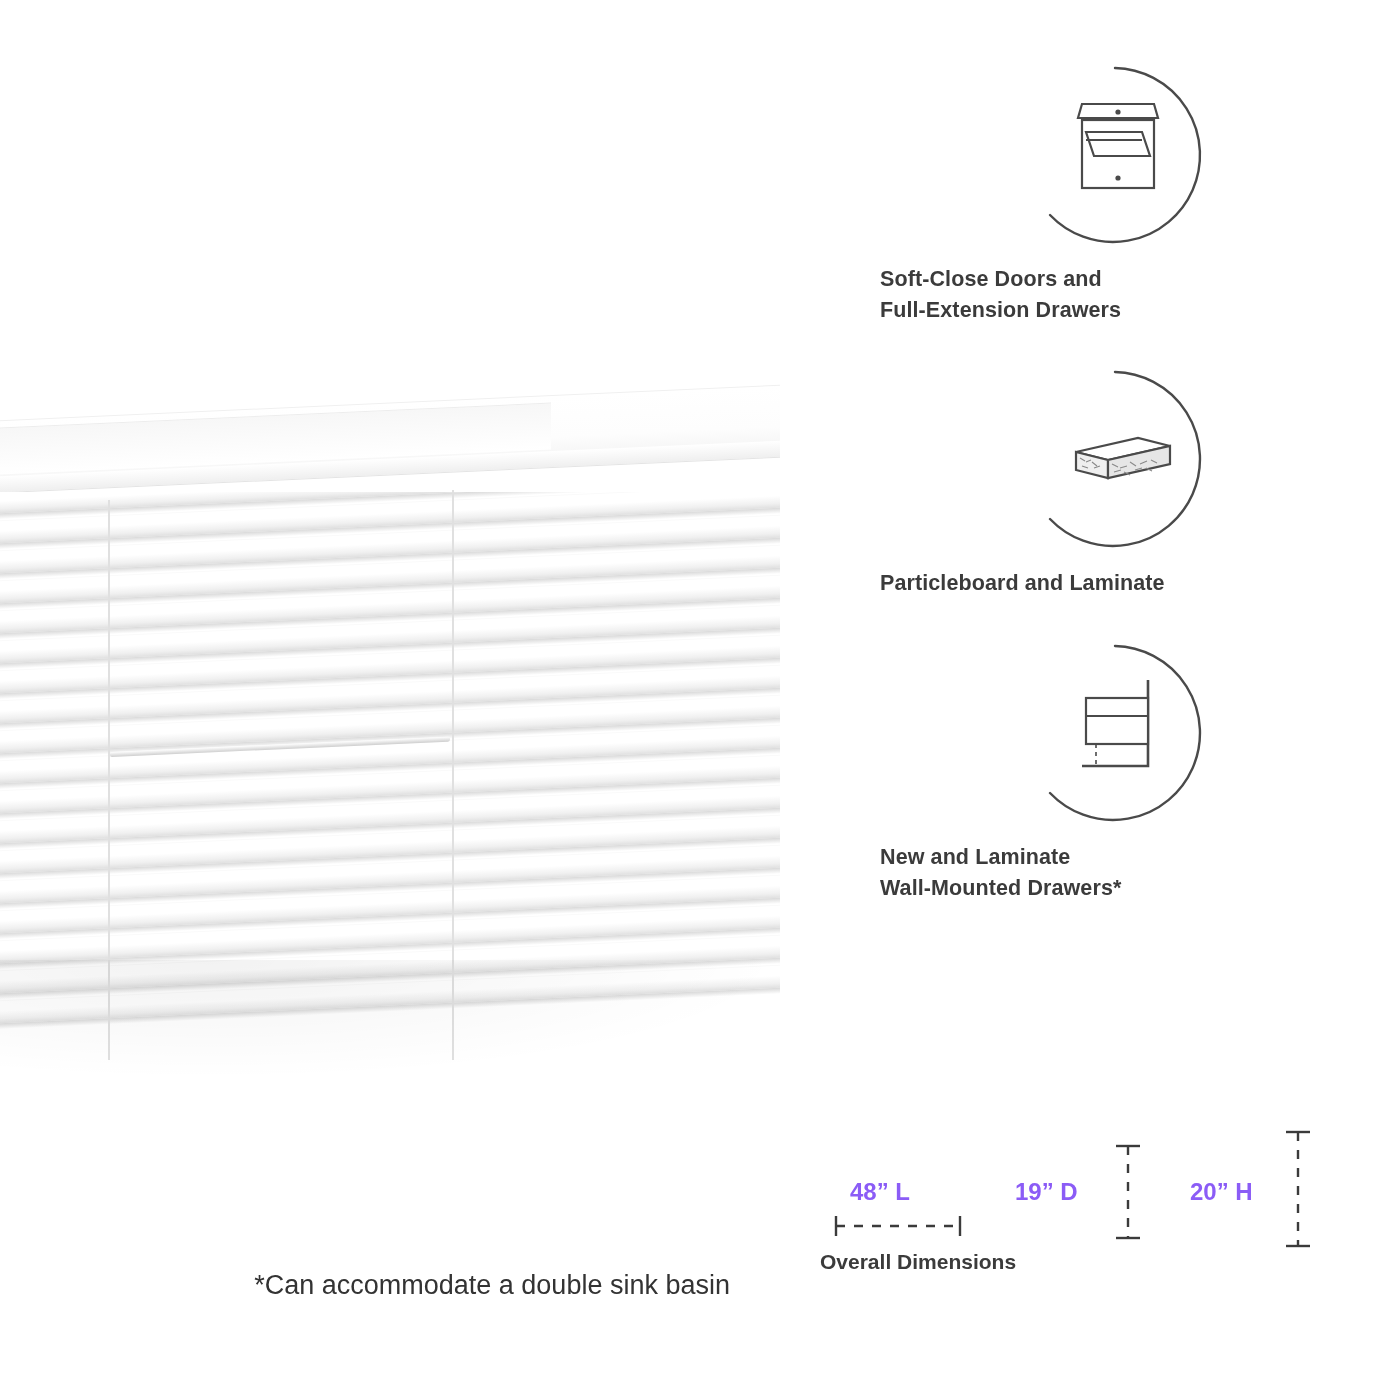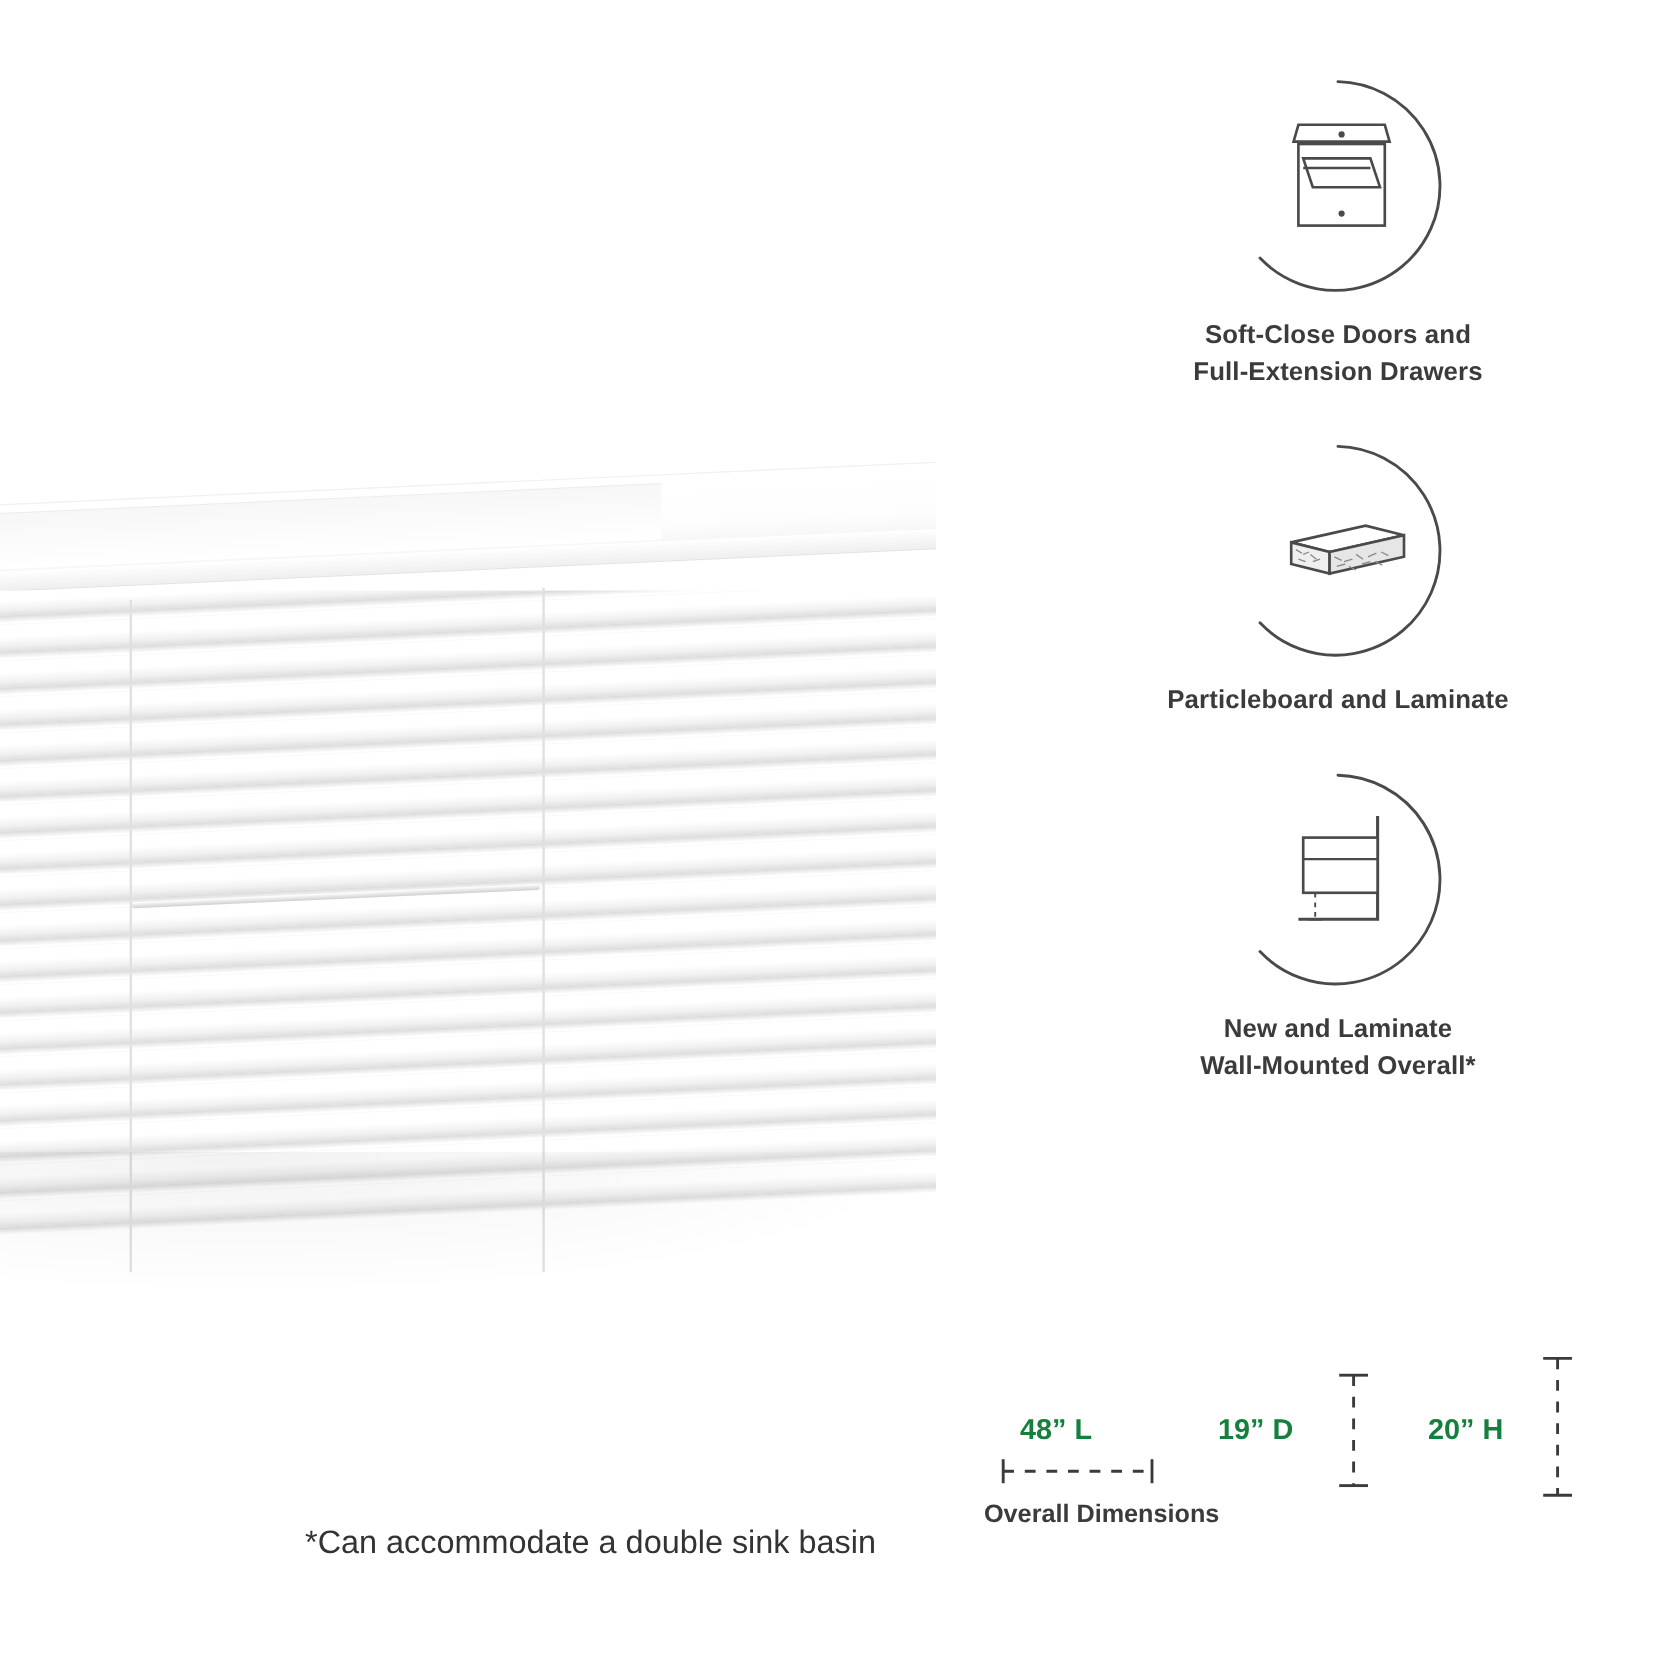--- a/index.html
+++ b/index.html
@@ -126,21 +126,21 @@
 
   
   .features {
     position: absolute;
     left: 880px;
     top: 60px;
     width: 470px;
   }
   .feature {
     width: 470px;
-    text-align: center;
+    text-align: left;
     margin-bottom: 38px;
   }
   .feature-icon {
     width: 190px;
     height: 190px;
     margin: 0 auto 14px auto;
     position: relative;
   }
   .feature-icon svg { display: block; }
   .feature-label {
@@ -159,21 +159,21 @@
     width: 520px;
   }
   .dims-row {
     position: relative;
     height: 115px;
   }
   .dim {
     position: absolute;
     font-size: 24px;
     font-weight: bold;
-    color: #15803d;
+    color: #8b5cf6;
     white-space: nowrap;
   }
   .dim-l { left: 30px; top: 48px; }
   .dim-d { left: 195px; top: 48px; }
   .dim-w { left: 370px; top: 48px; }
   .dims-caption {
     position: absolute;
     left: 0;
     top: 120px;
     width: 520px;
@@ -287,21 +287,21 @@
 
         <rect x="66" y="60" width="62" height="46" fill="#ffffff" stroke="#4a4a4a" stroke-width="2.2"></rect>
         <line x1="66" y1="78" x2="128" y2="78" stroke="#4a4a4a" stroke-width="1.8"></line>
 
         <line x1="76" y1="106" x2="76" y2="128" stroke="#4a4a4a" stroke-width="1.6" stroke-dasharray="4 4"></line>
         <line x1="70" y1="128" x2="82" y2="128" stroke="#4a4a4a" stroke-width="2"></line>
       </svg>
     </div>
     <div class="feature-label">
       <div>New and Laminate</div>
-      <div>Wall-Mounted Overall*</div>
+      <div>Wall-Mounted Drawers*</div>
     </div>
   </div>
 </div>
 
 <div class="dimensions">
   <div class="dims-row">
 
     <span class="dim dim-l">48” L</span>
     <svg width="150" height="40" style="position:absolute;left:10px;top:80px;">
       <line x1="6" y1="6" x2="6" y2="26" stroke="#3b3b3b" stroke-width="2.4"></line>

